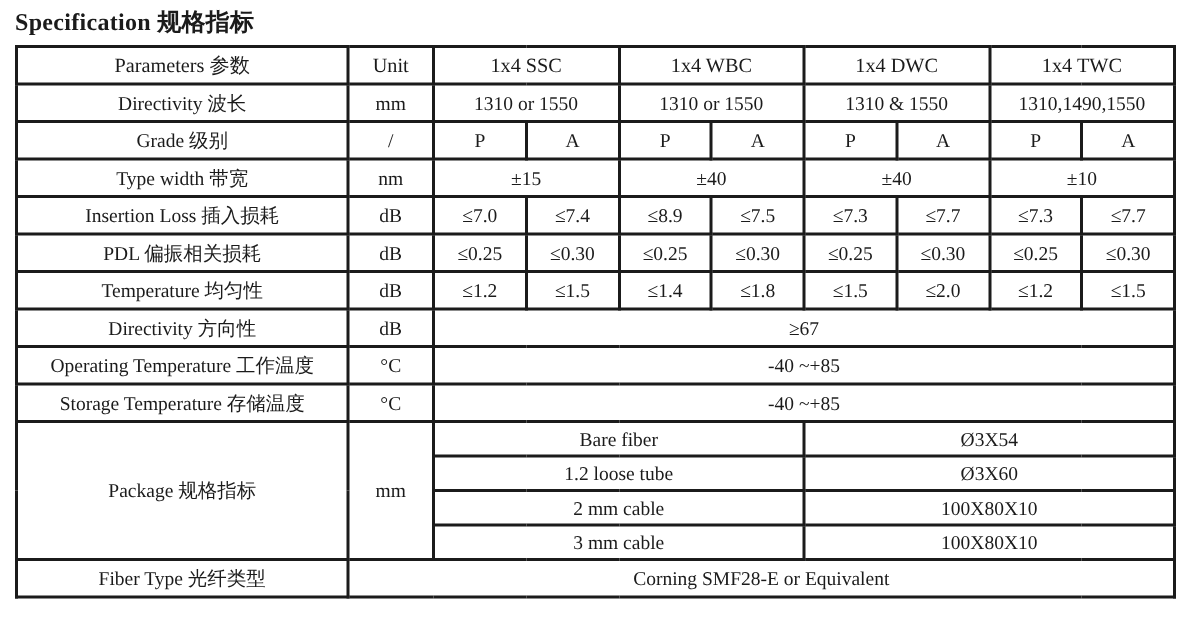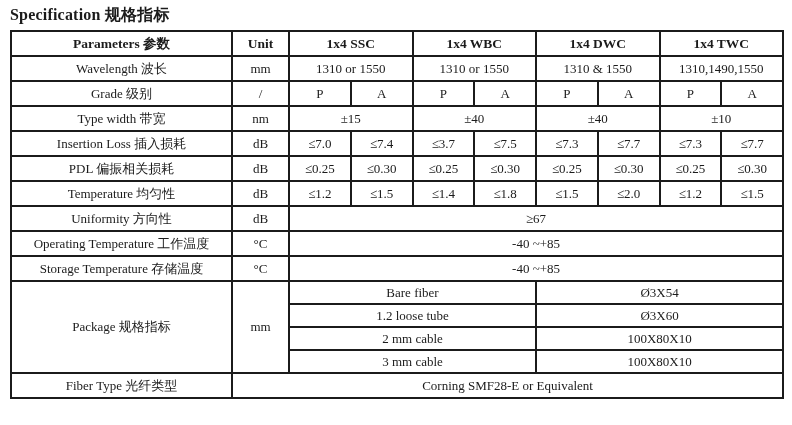--- a/index.html
+++ b/index.html
@@ -36,21 +36,21 @@
     border: 2px solid #1b1b1b;
     text-align: center;
     vertical-align: middle;
     font-size: 13px;
     padding: 0 2px;
     height: 23px;
     white-space: nowrap;
     overflow: hidden;
   }
   table.spec th {
-    font-weight: bold;
+    font-weight: normal;
     font-size: 13.5px;
     margin-left: 20px;
   }
   table.spec tr.pkg-row td {
     height: 21px;
   }
   col.c-param { width: 221px; }
   col.c-unit  { width: 57px;  }
   col.c-sub   { width: 61.75px; }
 </style>
@@ -79,21 +79,21 @@
         <tr>
       <th>Parameters 参数</th>
       <th>Unit</th>
       <th colspan="2">1x4 SSC</th>
       <th colspan="2">1x4 WBC</th>
       <th colspan="2">1x4 DWC</th>
       <th colspan="2">1x4 TWC</th>
     </tr>
 
     <tr>
-      <td>Wavelength 波长</td>
+      <td>Directivity 波长</td>
       <td>mm</td>
       <td colspan="2">1310 or 1550</td>
       <td colspan="2">1310 or 1550</td>
       <td colspan="2">1310 &amp; 1550</td>
       <td colspan="2">1310,1490,1550</td>
     </tr>
 
     <tr>
       <td>Grade 级别</td>
       <td>/</td>
@@ -114,21 +114,21 @@
       <td colspan="2">±40</td>
       <td colspan="2">±40</td>
       <td colspan="2">±10</td>
     </tr>
 
     <tr>
       <td>Insertion Loss 插入损耗</td>
       <td>dB</td>
       <td>≤7.0</td>
       <td>≤7.4</td>
-      <td>≤3.7</td>
+      <td>≤8.9</td>
       <td>≤7.5</td>
       <td>≤7.3</td>
       <td>≤7.7</td>
       <td>≤7.3</td>
       <td>≤7.7</td>
     </tr>
 
     <tr>
       <td>PDL 偏振相关损耗</td>
       <td>dB</td>
@@ -149,21 +149,21 @@
       <td>≤1.5</td>
       <td>≤1.4</td>
       <td>≤1.8</td>
       <td>≤1.5</td>
       <td>≤2.0</td>
       <td>≤1.2</td>
       <td>≤1.5</td>
     </tr>
 
     <tr>
-      <td>Uniformity 方向性</td>
+      <td>Directivity 方向性</td>
       <td>dB</td>
       <td colspan="8">≥67</td>
     </tr>
 
     <tr>
       <td>Operating Temperature 工作温度</td>
       <td>°C</td>
       <td colspan="8">-40 ~+85</td>
     </tr>
 

